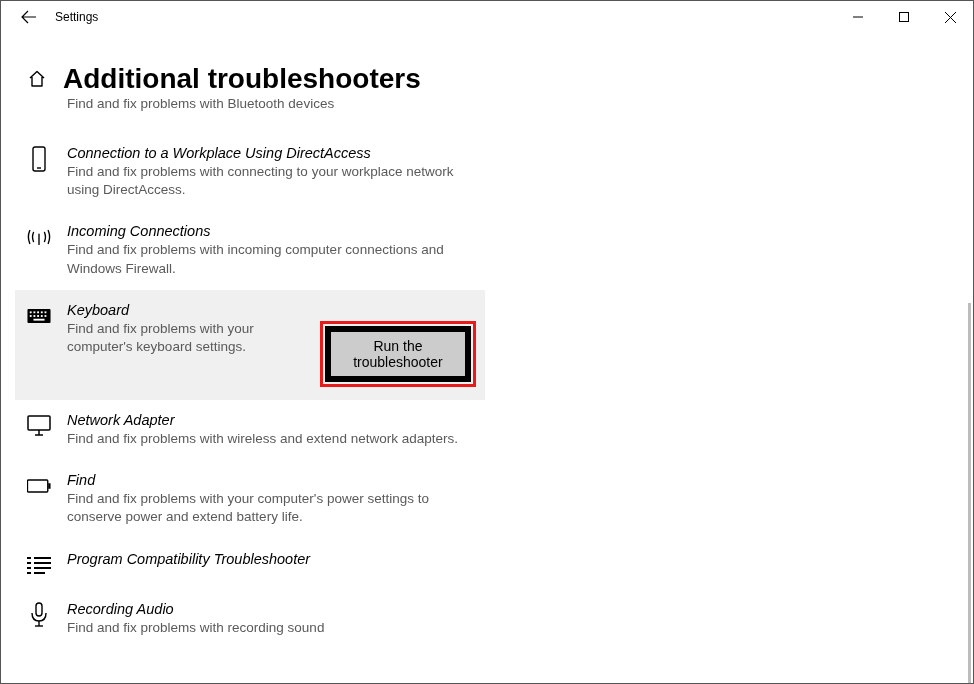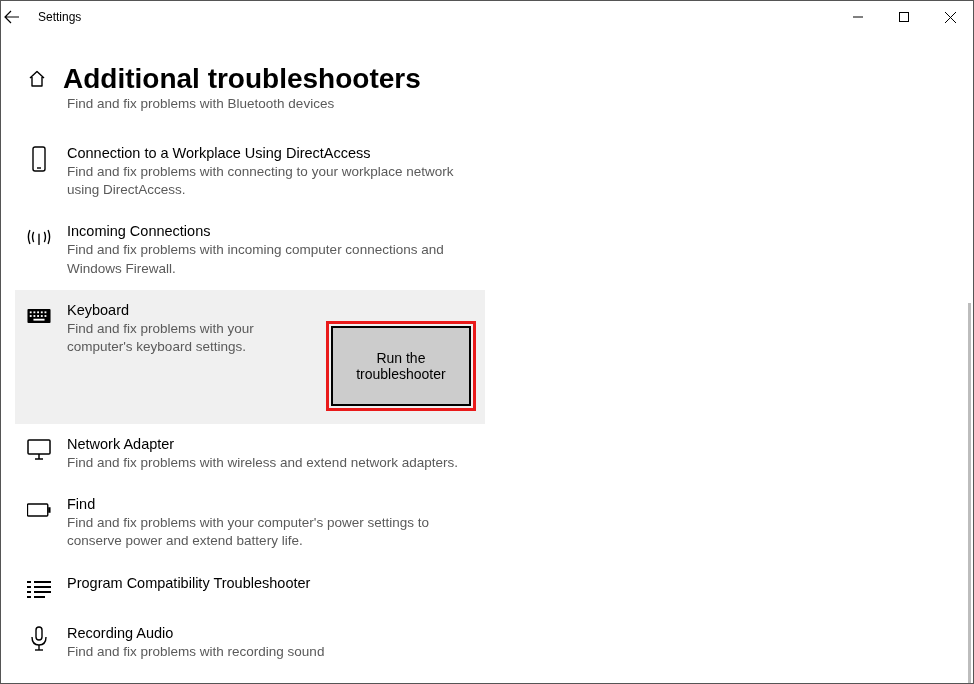--- a/index.html
+++ b/index.html
@@ -10,21 +10,21 @@
     width: 974px;
     height: 684px;
     border: 1px solid #555;
     overflow: hidden;
     position: relative;
   }
   .titlebar {
     height: 32px;
     display: flex;
     align-items: center;
-    padding-left: 3px;
+    padding-left: 20px;
   }
   .back-arrow {
     width: 16px; height: 16px;
     display: flex; align-items: center; justify-content: center;
     cursor: pointer;
     margin-right: 18px;
   }
   .app-title { font-size: 12px; color: #000; }
   .win-controls {
     position: absolute;
@@ -78,35 +78,36 @@
   .item .ico {
     width: 24px; height: 24px;
     flex-shrink: 0;
     margin-top: 2px;
     display:flex; align-items:center; justify-content:center;
   }
   .item-title {
     font-size: 14.5px;
     color: #000;
     margin-bottom: 2px;
+    font-style: italic;
   }
   .item-desc {
     font-size: 13.5px;
     color: #5a5a5a;
     line-height: 1.35;
     max-width: 400px;
   }
   .run-btn {
     align-self: flex-end;
     margin-top: 24px;
     margin-bottom: 6px;
     margin-right: 2px;
-    padding: 22px 18px;
+    padding: 6px 18px;
     background: #cccccc;
-    border: 2px solid #000000;
+    border: 6px solid #000000;
     font-size: 14px;
     cursor: pointer;
     outline: 3px solid #e91a1a;
     outline-offset: 2px;
   }
   .scrollbar {
     position: absolute;
     right: 2px;
     top: 270px;
     width: 3px;

